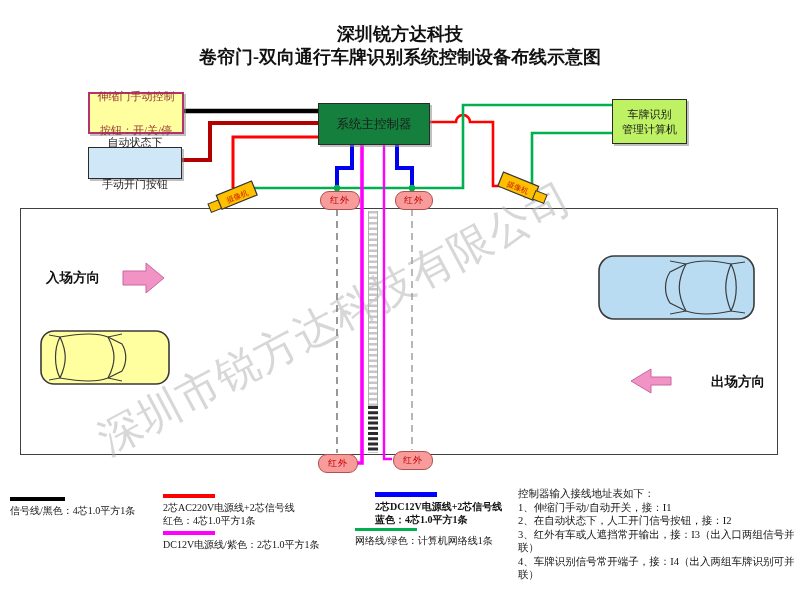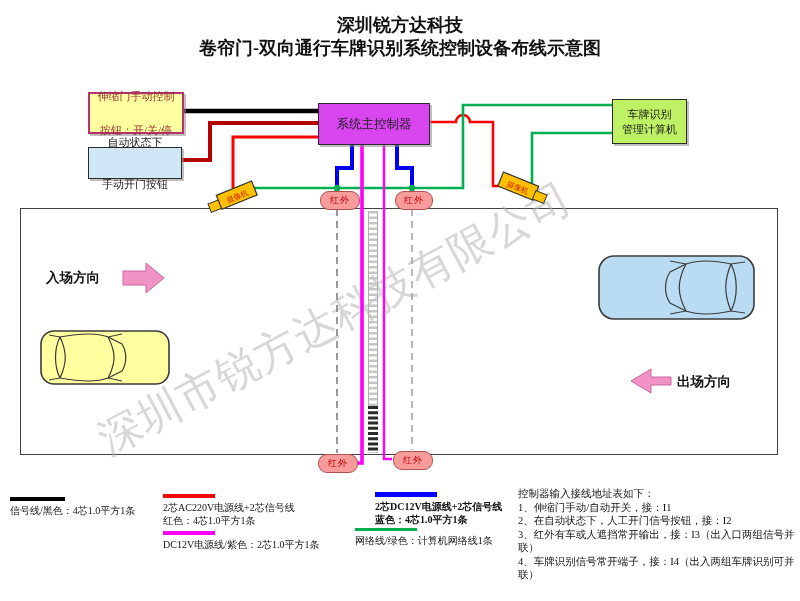--- a/index.html
+++ b/index.html
@@ -1,26 +1,26 @@
 <!DOCTYPE html>
 <html><head>
 <meta charset="utf-8">
 <style>
   html,body{margin:0;padding:0;background:#fff;}
   #stage{position:relative;width:800px;height:601px;background:#fff;overflow:hidden;
          font-family:"Liberation Serif","DejaVu Serif",serif;color:#111;}
-  .title-wrap{position:absolute;left:0;right:0;top:14px;text-align:center;
+  .title-wrap{position:absolute;left:0;right:0;top:23px;text-align:center;
               font-size:18px;font-weight:bold;line-height:23px;z-index:3;}
   .box{position:absolute;display:flex;flex-direction:column;align-items:center;justify-content:center;
        text-align:center;line-height:1.3;z-index:3;box-shadow:2px 2px 0 rgba(140,140,140,.55);}
   .box-manual{left:88px;top:92px;width:92px;height:38px;background:#ffffa0;
               border:2px solid #b4326e;font-size:11px;color:#943634;gap:19px;}
   .box-auto{left:88px;top:147px;width:92px;height:30px;background:#cfe7f7;
             border:1.5px solid #2a2a2a;font-size:11px;color:#1a1a1a;gap:28px;}
-  .box-controller{left:318px;top:103px;width:110px;height:40px;background:#d946ef;
+  .box-controller{left:318px;top:103px;width:110px;height:40px;background:#15803d;
                   border:1.5px solid #2a2a2a;font-size:12.5px;color:#1a1a1a;}
   .box-computer{left:612px;top:99px;width:73px;height:43px;background:#bef264;
                 border:1.5px solid #2a2a2a;font-size:11px;color:#1a1a1a;}
   .road{position:absolute;left:20px;top:208px;width:756px;height:245px;
         border:1.5px solid #404040;background:#fff;z-index:0;}
   .watermark{position:absolute;left:55px;top:290px;width:560px;text-align:center;
              transform:rotate(-28deg);font-size:43px;letter-spacing:1px;white-space:nowrap;
              color:rgba(175,175,175,.5);z-index:1;pointer-events:none;}
   svg.overlay{position:absolute;left:0;top:0;z-index:2;}
   .oval{position:absolute;display:flex;align-items:center;justify-content:center;
@@ -116,21 +116,21 @@
     <span>车牌识别</span>
     <span>管理计算机</span>
   </div>
 
   <div class="oval" style="left:320px;top:191px;width:38px;height:17px;">红外</div>
   <div class="oval" style="left:395px;top:191px;width:36px;height:17px;">红外</div>
   <div class="oval" style="left:318px;top:454px;width:38px;height:17px;">红外</div>
   <div class="oval" style="left:393px;top:451px;width:38px;height:17px;">红外</div>
 
   <div class="dir-label" style="left:46px;top:269px;">入场方向</div>
-  <div class="dir-label" style="left:677px;top:373px;">出场方向</div>
+  <div class="dir-label" style="left:711px;top:373px;">出场方向</div>
 
   <div class="legend-item" style="left:10px;top:497px;">
     <div class="swatch" style="width: 55px; background-color: rgb(0, 0, 0);"></div>
     <div>信号线/黑色：4芯1.0平方1条</div>
   </div>
   <div class="legend-item" style="left:163px;top:494px;">
     <div class="swatch" style="width: 52px; background-color: rgb(255, 0, 0);"></div>
     <div>2芯AC220V电源线+2芯信号线</div>
     <div>红色：4芯1.0平方1条</div>
   </div>

